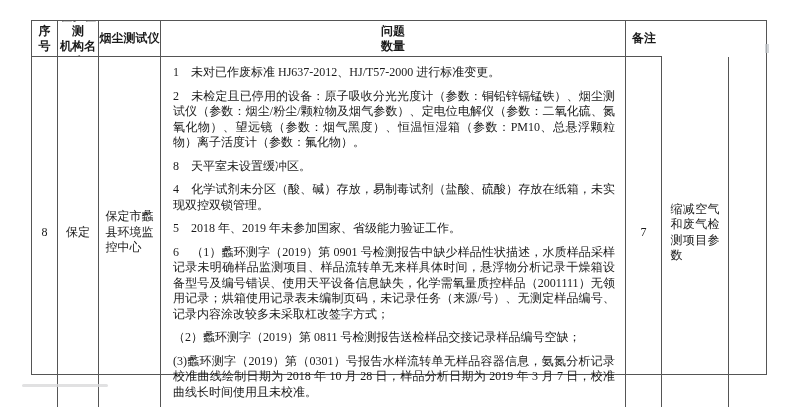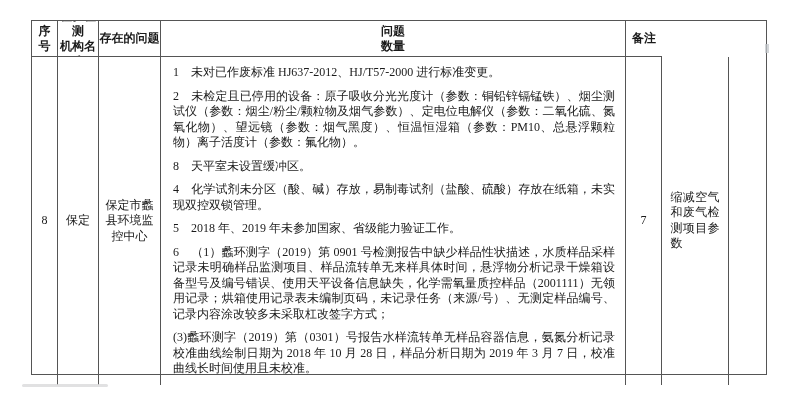--- a/index.html
+++ b/index.html
@@ -46,55 +46,56 @@
   }
   .cell.c-problems {
     flex-direction:column;
     align-items:stretch;
     justify-content:center;
     padding:4px 6px 4px 8px;
     text-align:justify;
     text-justify:inter-ideograph;
   }
   .cell.c-problems p { margin:4px; }
-  .org-block   { width:48px; text-align:center; }
+  .org-block   { width:48px; }
   .result-block{ width:49px; text-align:justify; text-justify:inter-ideograph; }
   .artifact { position:absolute; pointer-events:none; }
   .artifact-a { left:765px; top:44px;  width:4px;  height:9px; background:#c4c8cc; opacity:.75; }
   .artifact-b { left:22px;  top:384px; width:86px; height:3px; background:#d9dadb; opacity:.8; border-radius:2px; }
 </style>
 </head>
 <body>
 
 <div class="table">
 
   <div class="row thead">
     <div class="cell">序
 号</div>
     <div class="cell">检验检测
 机构名称</div>
-    <div class="cell">存在的问题</div>
+    <div class="cell">烟尘测试仪</div>
     <div class="cell">问题
 数量</div>
     <div class="cell">备注</div>
   </div>
 
   <div class="row tbody">
     <div class="cell">8</div>
     <div class="cell">保定</div>
     <div class="cell">
       <div class="org-block">保定市蠡县环境监控中心</div>
     </div>
     <div class="cell c-problems">
       <p>1　未对已作废标准 HJ637-2012、HJ/T57-2000 进行标准变更。</p>
       <p>2　未检定且已停用的设备：原子吸收分光光度计（参数：铜铅锌镉锰铁）、烟尘测试仪（参数：烟尘/粉尘/颗粒物及烟气参数）、定电位电解仪（参数：二氧化硫、氮氧化物）、望远镜（参数：烟气黑度）、恒温恒湿箱（参数：PM10、总悬浮颗粒物）离子活度计（参数：氟化物）。</p>
       <p>8　天平室未设置缓冲区。</p>
       <p>4　化学试剂未分区（酸、碱）存放，易制毒试剂（盐酸、硫酸）存放在纸箱，未实现双控双锁管理。</p>
       <p>5　2018 年、2019 年未参加国家、省级能力验证工作。</p>
       <p>6　（1）蠡环测字（2019）第 0901 号检测报告中缺少样品性状描述，水质样品采样记录未明确样品监测项目、样品流转单无来样具体时间，悬浮物分析记录干燥箱设备型号及编号错误、使用天平设备信息缺失，化学需氧量质控样品（2001111）无领用记录；烘箱使用记录表未编制页码，未记录任务（来源/号）、无测定样品编号、记录内容涂改较多未采取杠改签字方式；</p>
+      <p>（2）蠡环测字（2019）第 0811 号检测报告送检样品交接记录样品编号空缺；</p>
       <p>(3)蠡环测字（2019）第（0301）号报告水样流转单无样品容器信息，氨氮分析记录校准曲线绘制日期为 2018 年 10 月 28 日，样品分析日期为 2019 年 3 月 7 日，校准曲线长时间使用且未校准。</p>
     </div>
     <div class="cell">7</div>
     <div class="cell">
       <div class="result-block">缩减空气和废气检测项目参数</div>
     </div>
     <div class="cell"></div>
   </div>
 
 </div>

